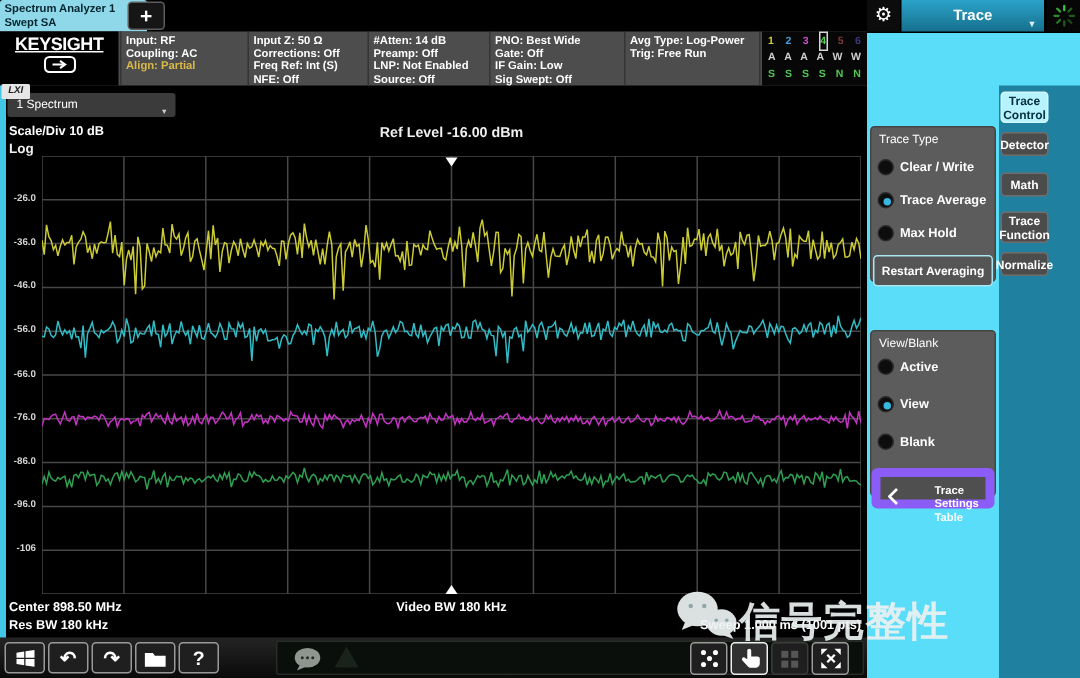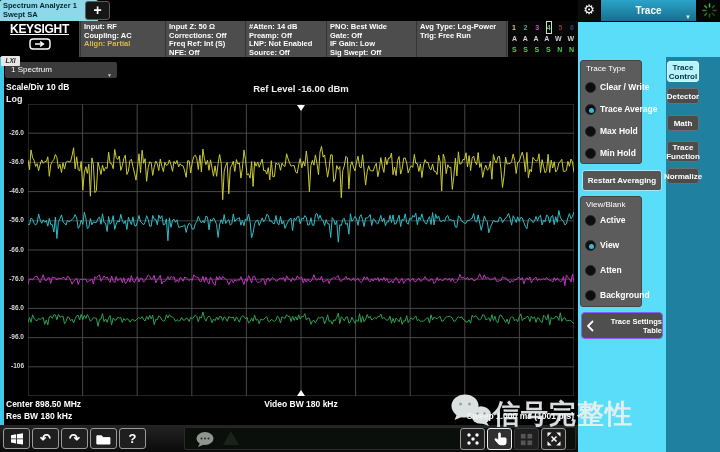--- a/index.html
+++ b/index.html
@@ -58,31 +58,31 @@
         display:flex;align-items:center;justify-content:center;}
   .rbtn.active{border-color:#f0f0f0;background:#303030;}
   .rbtn.dim{border-color:#3c3c3c;}
   
   .sidebar{left:578px;top:22px;width:142px;height:430px;background:#59ddf8;}
   .sidebar-dark{left:88px;top:35px;width:54px;height:395px;background:#20809f;}
   .select-trace{left:0;top:0;width:142px;height:35px;background:#3c3c3c;border:1px solid #6fdaf1;}
   .st-label{left:4px;top:2px;font-size:8.5px;color:#fff;}
   .st-value{left:4px;top:16px;font-size:9.5px;font-weight:bold;color:#fff;}
   .st-caret{right:4px;top:19px;font-size:6px;color:#ccc;}
-  .panel{left:2px;width:62px;background:#5c5c5c;border:1px solid #454545;border-radius:3px;}
+  .panel{left:2px;width:84px;background:#5c5c5c;border:1px solid #454545;border-radius:3px;margin-top:24px;}
   .panel-label{position:absolute;left:5px;top:3px;font-size:8px;color:#fff;}
   .radio-row{position:absolute;left:4px;height:14px;display:flex;align-items:center;}
   .radio-dot{width:11px;height:11px;border-radius:50%;background:#0d0d0d;border:1px solid #2a2a2a;
              margin-right:4px;position:relative;flex:none;}
   .radio-dot.sel::after{content:"";position:absolute;left:3px;top:3px;width:5px;height:5px;border-radius:50%;background:#38b8e0;}
   .radio-label{font-size:8.5px;font-weight:bold;color:#fff;white-space:nowrap;}
   .restart-btn{left:4px;top:148px;width:80px;height:21px;background:#555;border:1px solid #a8e6f2;border-radius:3px;
              color:#fff;font-size:8px;font-weight:bold;text-align:center;line-height:19px;}
-  .tset-btn{left:3px;top:290px;width:82px;height:27px;background:#4f4f4f;border:1px solid #8b5cf6;border-radius:4px;
-             color:#fff;font-size:7.5px;font-weight:bold;text-align:right;line-height:9px;padding-top:4px;}
+  .tset-btn{left:3px;top:290px;width:82px;height:27px;background:#4f4f4f;border:6px solid #8b5cf6;border-radius:4px;
+             color:#fff;font-size:7.5px;font-weight:bold;text-align:left;line-height:9px;padding-top:4px;padding-left:36px;}
   .tset-chevron{position:absolute;left:5px;top:7px;}
   .stab{left:89px;width:32px;background:#4c4c4c;border:1px solid #6e6e6e;border-radius:3px;color:#fff;
         font-size:8px;font-weight:bold;text-align:center;line-height:9px;display:flex;align-items:center;justify-content:center;}
   .stab.active{background:#b7f3ff;color:#03303c;border-color:#d2f8ff;}
   
   .wm-icon{left:450px;top:392px;z-index:10;opacity:0.92;}
   .wm-text{left:493px;top:396px;z-index:10;font-size:27px;font-weight:bold;letter-spacing:1px;
            color:rgba(234,240,241,0.92);white-space:nowrap;}
 </style>
 </head>
@@ -350,21 +350,21 @@
       <div class="radio-row" style="top:16px">
         <span class="radio-dot"></span>
         <span class="radio-label">Active</span>
       </div>
       <div class="radio-row" style="top:41px">
         <span class="radio-dot sel"></span>
         <span class="radio-label">View</span>
       </div>
       <div class="radio-row" style="top:66px">
         <span class="radio-dot"></span>
-        <span class="radio-label">Atten</span>
+        <span class="radio-label">Blank</span>
       </div>
       <div class="radio-row" style="top:91px">
         <span class="radio-dot"></span>
         <span class="radio-label">Background</span>
       </div>
     </div>
 
     <div class="a tset-btn">
       <svg class="tset-chevron" width="7" height="12" viewBox="0 0 7 12">
         <polyline points="6,1 1,6 6,11" fill="none" stroke="#fff" stroke-width="1.8"></polyline>

